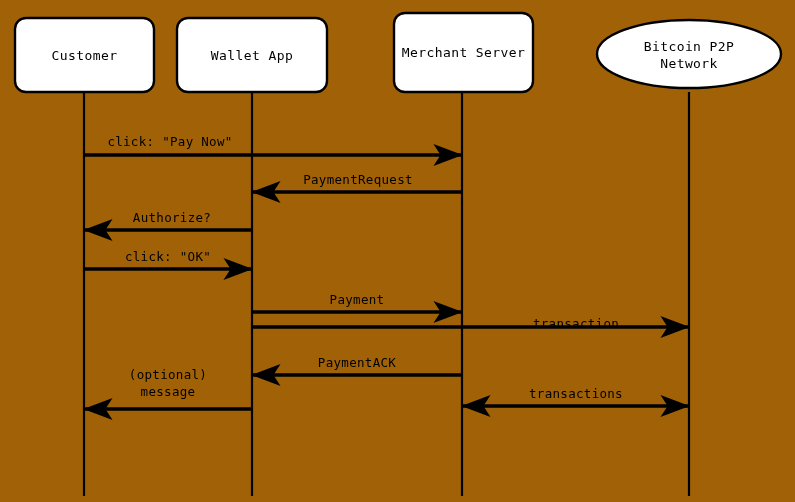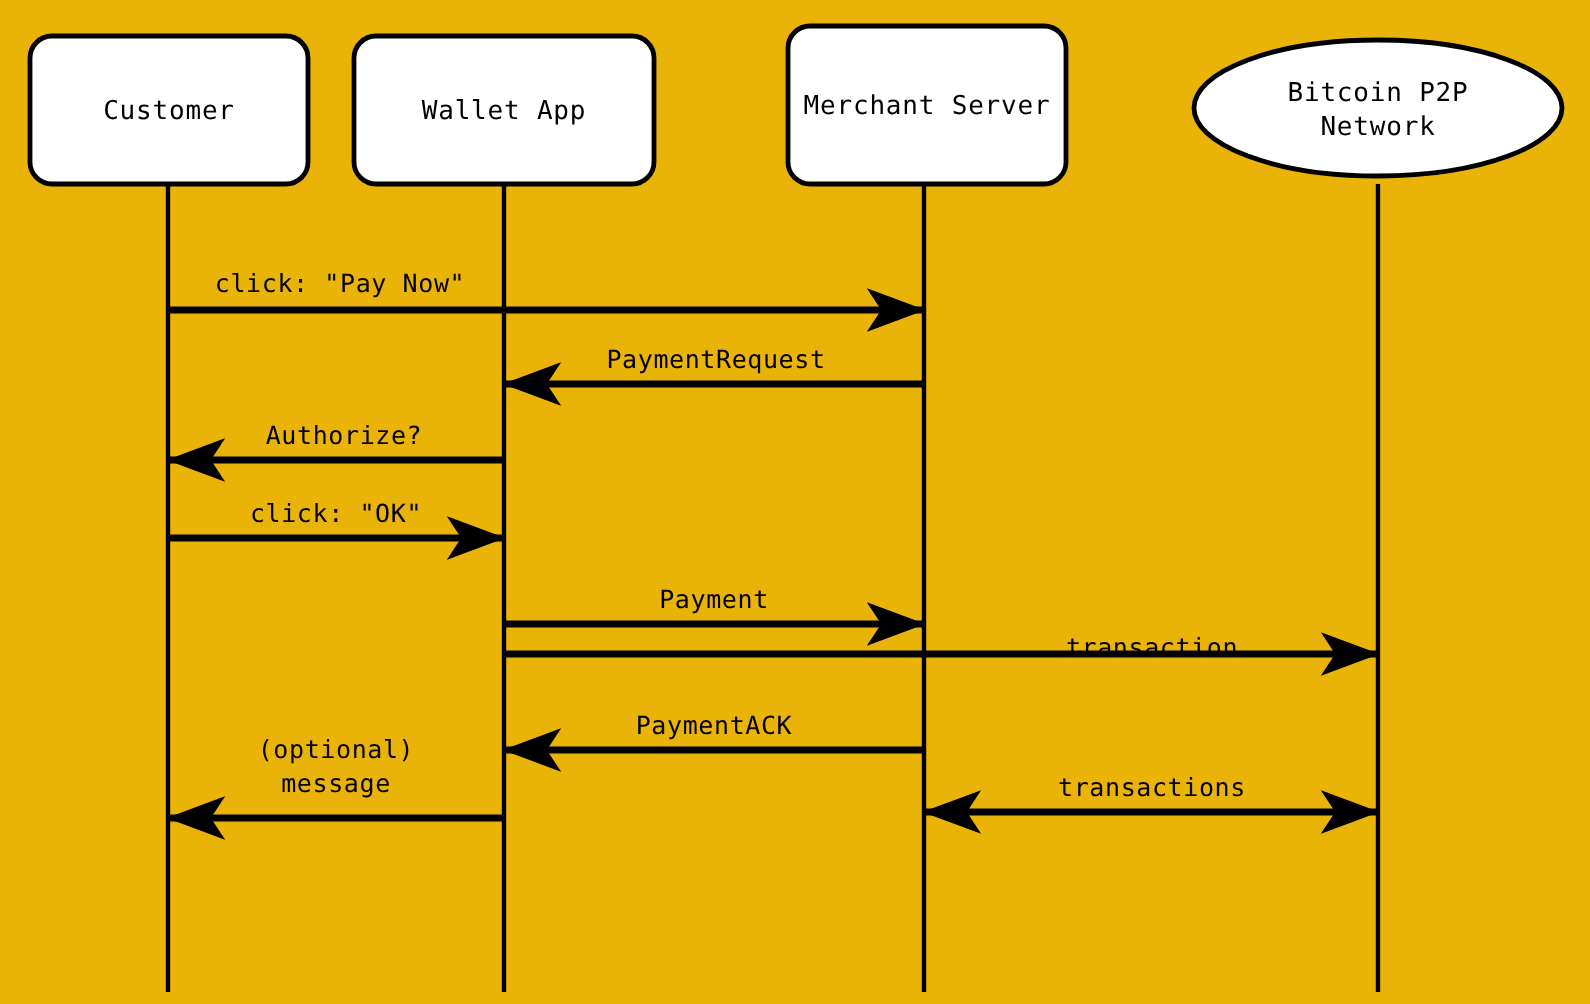--- a/index.html
+++ b/index.html
@@ -8,21 +8,21 @@
     padding: 0;
     background: #ffffff;
   }
   body {
     font-family: "DejaVu Sans Mono", monospace;
   }
   #diagram-root {
     position: relative;
     width: 795px;
     height: 502px;
-    background: #eab308;
+    background: #a16207;
     overflow: hidden;
   }
   svg.diagram-canvas {
     position: absolute;
     top: 0;
     left: 0;
     width: 795px;
     height: 502px;
     display: block;
   }

